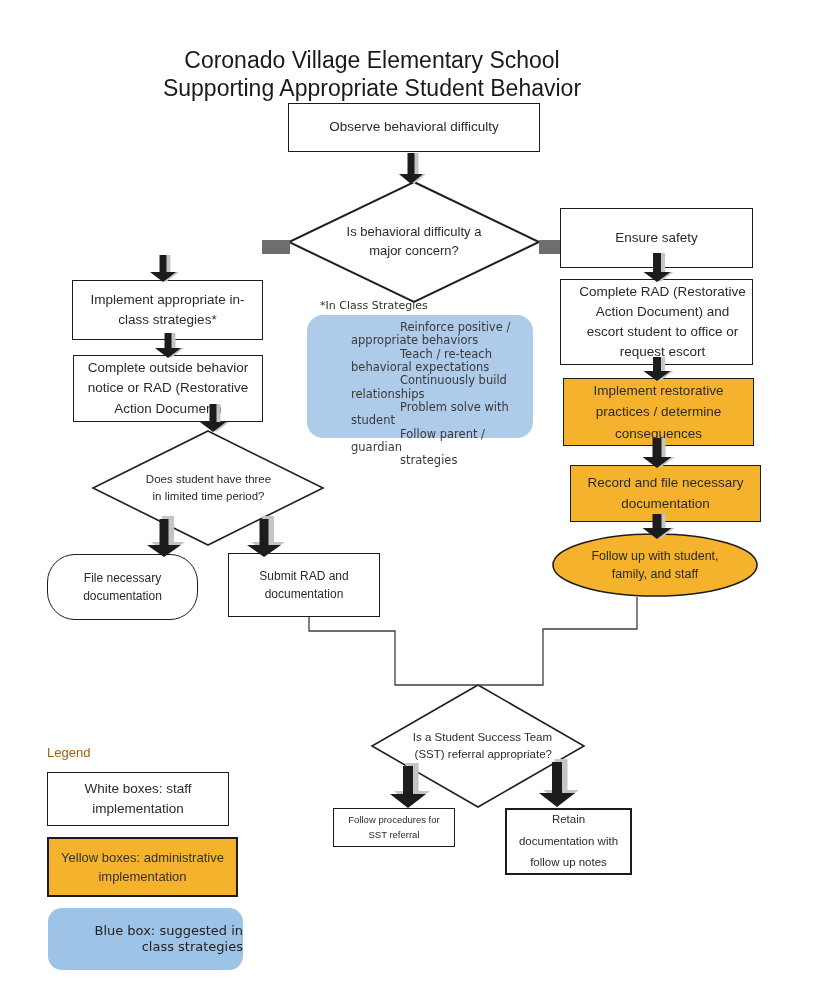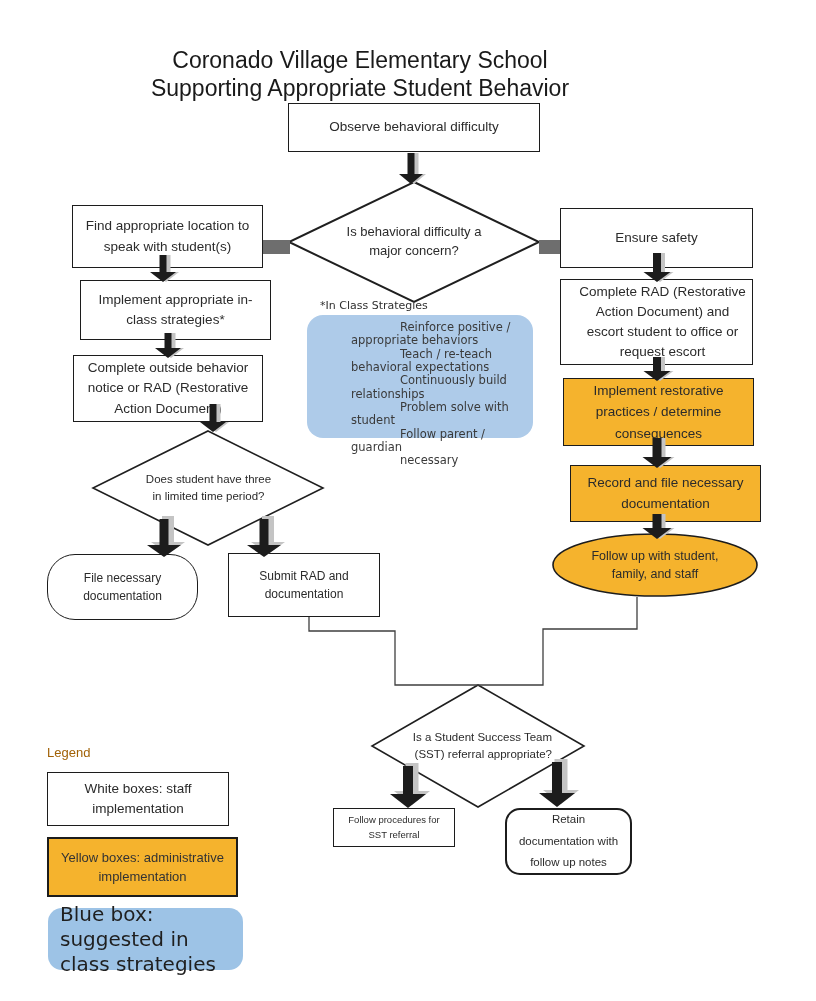--- a/index.html
+++ b/index.html
@@ -1,41 +1,41 @@
 <!DOCTYPE html>
 <html style="--yellow: #F5B32D; --blue-box: #AECBE9; --legend-blue: #9DC3E6; --connector-gray: #6E6E6E;"><head>
 <meta charset="utf-8">
 <style>
   html,body{margin:0;padding:0;background:#fff;}
   .page{position:relative;width:816px;height:1001px;background:#fff;overflow:hidden;
         font-family:"Liberation Sans",sans-serif;color:#2b2b2b;}
   svg.layer{position:absolute;left:0;top:0;pointer-events:none;}
   #shapes{z-index:0;}
   #arrows{z-index:3;}
-  .title{position:absolute;left:4px;width:712px;text-align:center;font-size:23px;color:#1a1a1a;z-index:2;}
+  .title{position:absolute;left:16px;width:712px;text-align:center;font-size:23px;color:#1a1a1a;z-index:2;}
   .t1{top:47px;}
   .t2{top:75px;}
   .node{position:absolute;display:flex;align-items:center;justify-content:center;text-align:center;
         background:#fff;border:1.5px solid #1c1c1c;font-size:13.5px;line-height:1.5;z-index:1;
         box-sizing:border-box;padding:2px 6px;}
   .yellow{background:var(--yellow,#F5B32D);}
   .label{position:absolute;display:flex;align-items:center;justify-content:center;text-align:center;
          z-index:2;line-height:1.45;}
   .bluebox{position:absolute;left:307px;top:315px;width:226px;height:123px;border-radius:16px;
            background:var(--blue-box,#AECBE9);z-index:1;box-sizing:border-box;
            padding:6px 10px 4px 44px;font-family:"DejaVu Sans",sans-serif;font-size:11.5px;
            line-height:1.16;color:#3a3a3a;}
   .bluebox p{margin:0;text-indent:49px;}
   .strat-label{position:absolute;left:320px;top:299px;font-family:"DejaVu Sans",sans-serif;
                font-size:11px;color:#2f2f2f;z-index:2;}
   .legend-head{position:absolute;left:47px;top:745px;font-size:13px;color:#a16207;z-index:2;}
   .legend-blue{position:absolute;left:48px;top:908px;width:195px;height:62px;border-radius:14px;
                background:var(--legend-blue,#9DC3E6);z-index:1;display:flex;align-items:center;
                box-sizing:border-box;padding-left:12px;font-family:"DejaVu Sans",sans-serif;
-               font-size:20px;line-height:1.25;color:#1f1f1f;text-align:left;}
+               font-size:13px;line-height:1.25;color:#1f1f1f;text-align:right;}
 </style>
 </head>
 <body>
 
 <div class="page">
 
   <svg id="shapes" class="layer" width="816" height="1001">
     <polygon points="414,182 539,242 414,302 289,242" fill="#fff" stroke="#1f1f1f" stroke-width="2"></polygon>
     <polygon points="208,431 323,488 208,545 93,488" fill="#fff" stroke="#1f1f1f" stroke-width="1.6"></polygon>
     <polygon points="478,685 584,746 478,807 372,746" fill="#fff" stroke="#1f1f1f" stroke-width="1.6"></polygon>
@@ -43,45 +43,44 @@
     <rect x="262" y="240" width="28" height="14" fill="var(--connector-gray,#6E6E6E)"></rect>
     <rect x="539" y="240" width="21" height="14" fill="var(--connector-gray,#6E6E6E)"></rect>
     <polyline points="309,617 309,631 395,631 395,685 478,685" fill="none" stroke="#3f3f3f" stroke-width="1.3"></polyline>
     <polyline points="637,597 637,629 543,629 543,685 478,685" fill="none" stroke="#3f3f3f" stroke-width="1.3"></polyline>
   </svg>
 
   <div class="title t1">Coronado Village Elementary School</div>
   <div class="title t2">Supporting Appropriate Student Behavior</div>
 
   <div class="node" style="left:288px;top:103px;width:252px;height:49px;">Observe behavioral difficulty</div>
-  <div class="node" style="left:72px;top:205px;width:191px;height:63px;">Find appropriate location to speak with student(s)</div>
-  <div class="node" style="left:72px;top:280px;width:191px;height:60px;margin-left:8px;">Implement appropriate in-class strategies*</div>
+  <div class="node" style="left:72px;top:280px;width:191px;height:60px;">Implement appropriate in-class strategies*</div>
   <div class="node" style="left:73px;top:355px;width:190px;height:67px;">Complete outside behavior notice or RAD (Restorative Action Document)</div>
   <div class="node" style="left:560px;top:208px;width:193px;height:60px;">Ensure safety</div>
   <div class="node" style="left:560px;top:279px;width:193px;height:86px;line-height:1.5;padding-left:18px;">Complete RAD (Restorative Action Document) and escort student to office or request escort</div>
   <div class="node yellow" style="left:563px;top:378px;width:191px;height:68px;line-height:1.6;">Implement restorative practices / determine consequences</div>
   <div class="node yellow" style="left:563px;top:465px;width:191px;height:57px;margin-left:7px;">Record and file necessary documentation</div>
   <div class="node" style="left:47px;top:554px;width:151px;height:66px;font-size:12px;border-radius:28px;">File necessary documentation</div>
   <div class="node" style="left:228px;top:553px;width:152px;height:64px;font-size:12px;">Submit RAD and documentation</div>
   <div class="node" style="left:333px;top:808px;width:122px;height:39px;font-size:9.5px;line-height:1.5;">Follow procedures for SST referral</div>
-  <div class="node" style="left:505px;top:808px;width:127px;height:67px;font-size:11.5px;line-height:1.9;border-width:2.5px;border-radius:15px;">Retain documentation with follow up notes</div>
+  <div class="node" style="left:505px;top:808px;width:127px;height:67px;font-size:11.5px;line-height:1.9;border-width:2.5px;">Retain documentation with follow up notes</div>
 
   <div class="label" style="left:330px;top:210px;width:168px;height:64px;font-size:13px;">Is behavioral difficulty a major concern?</div>
   <div class="label" style="left:140px;top:455px;width:137px;height:66px;font-size:11.5px;">Does student have three in limited time period?</div>
   <div class="label" style="left:404px;top:712px;width:148px;height:68px;font-size:11.5px;text-align:right;">Is a Student Success Team (SST) referral appropriate?</div>
   <div class="label" style="left:585px;top:533px;width:140px;height:64px;font-size:12.5px;">Follow up with student, family, and staff</div>
 
   <div class="strat-label">*In Class Strategies</div>
   <div class="bluebox">
     <p>Reinforce positive / appropriate behaviors</p>
     <p>Teach / re-teach behavioral expectations</p>
     <p>Continuously build relationships</p>
     <p>Problem solve with student</p>
     <p>Follow parent / guardian</p>
-    <p>necessary</p>
+    <p>strategies</p>
   </div>
 
   <div class="legend-head">Legend</div>
   <div class="node" style="left:47px;top:772px;width:182px;height:54px;">White boxes: staff implementation</div>
   <div class="node yellow" style="left:47px;top:837px;width:191px;height:60px;font-size:13px;border-width:2px;color:#333;">Yellow boxes: administrative implementation</div>
   <div class="legend-blue">Blue box: suggested in class strategies</div>
 
   <svg id="arrows" class="layer" width="816" height="1001">
       <g>
         <rect x="409.5" y="153" width="9" height="22" fill="#c4c4c4"></rect>

